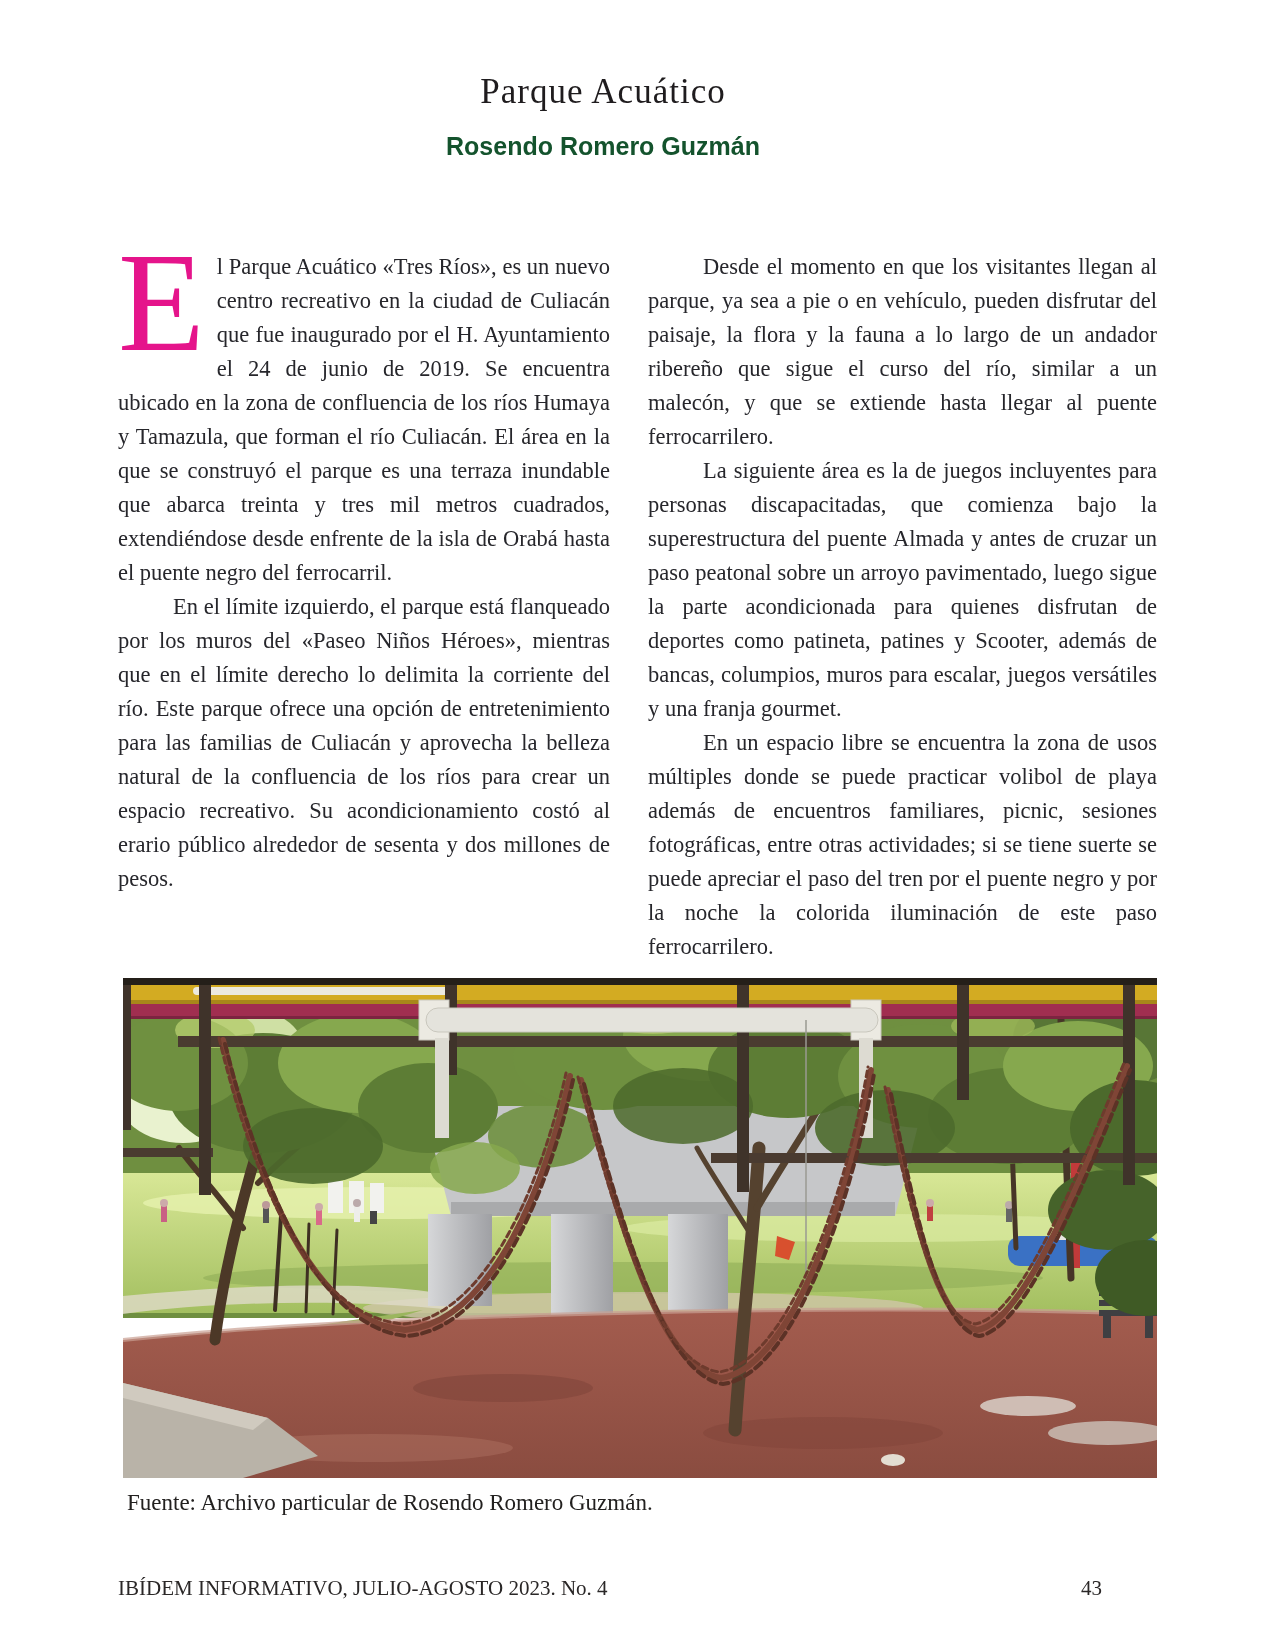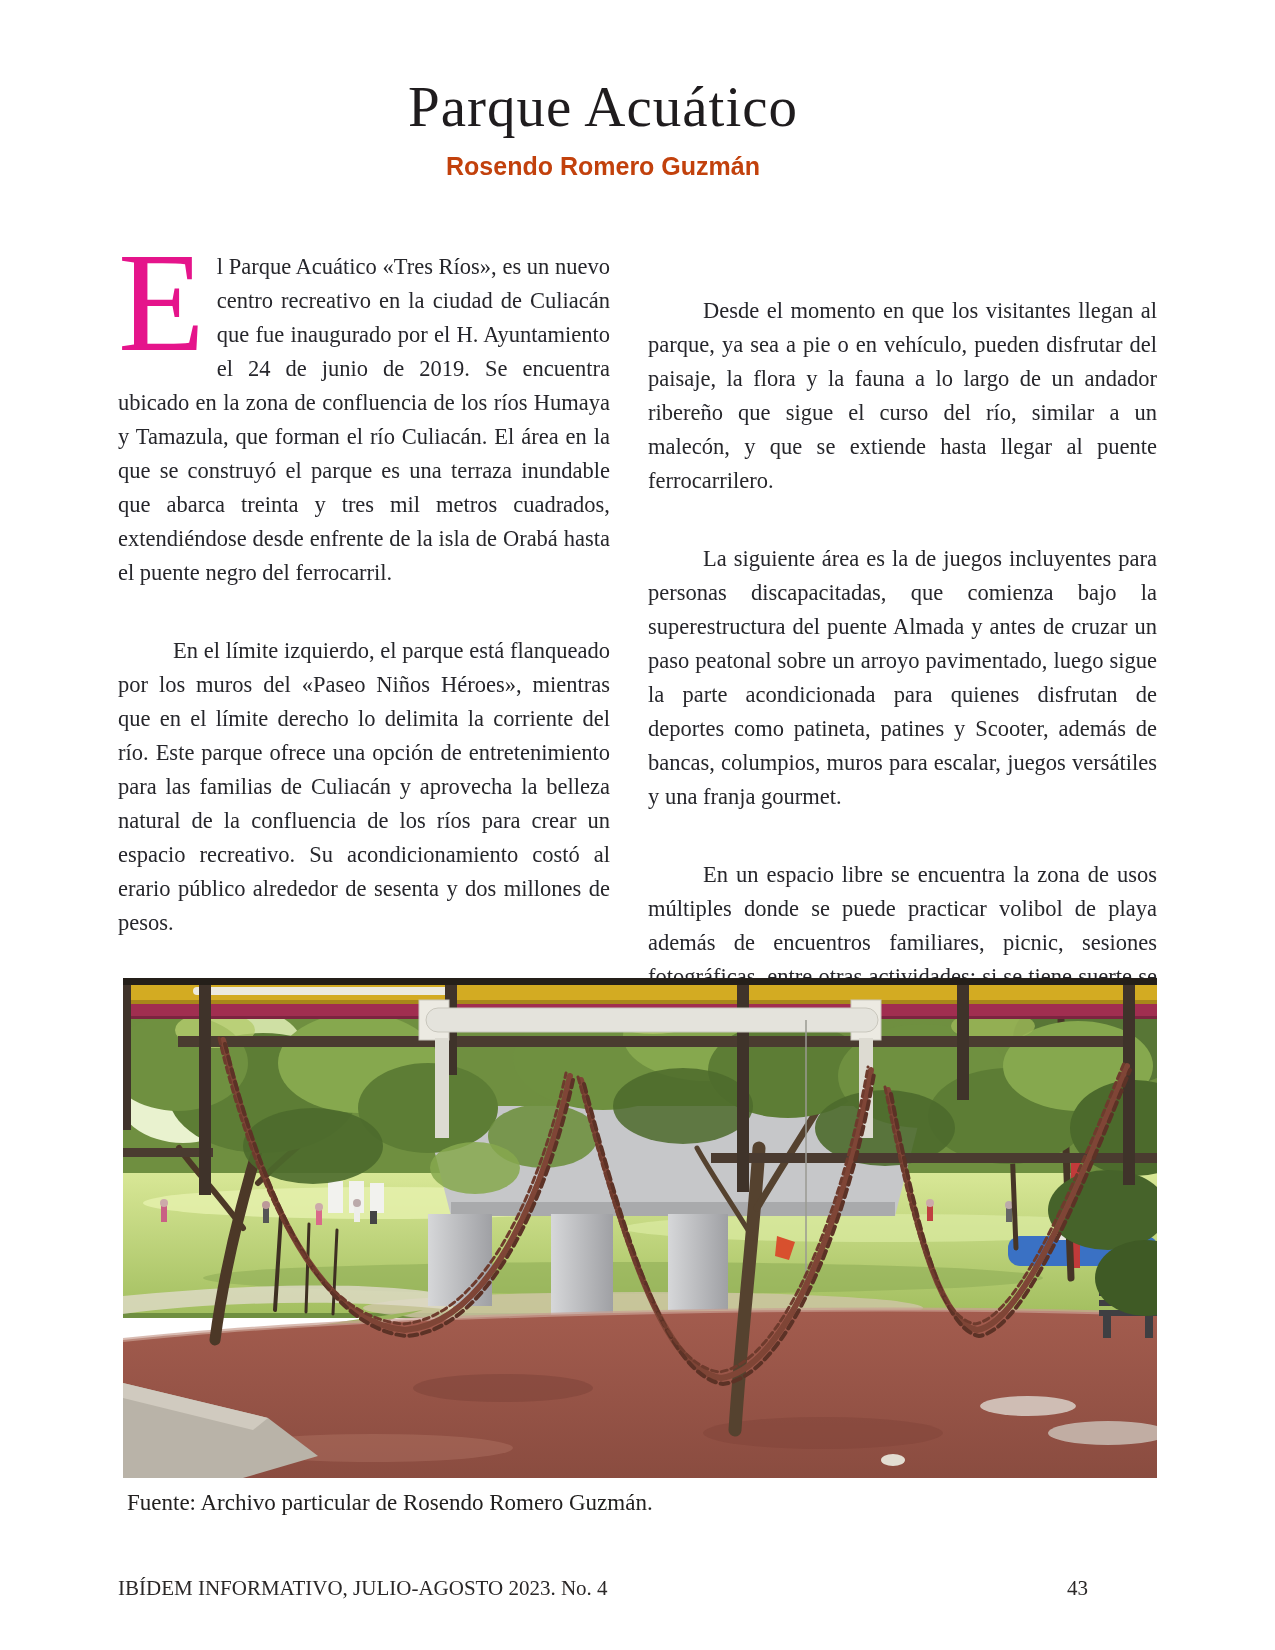--- a/index.html
+++ b/index.html
@@ -1,36 +1,36 @@
 <!DOCTYPE html>
 <html lang="es"><head>
 <meta charset="utf-8">
 <style>
   html,body{margin:0;padding:0;background:#ffffff;}
   .page{position:relative;width:1275px;height:1650px;background:#ffffff;overflow:hidden;
         font-family:"Liberation Serif", serif;color:#26262b;}
   
   .header{position:absolute;left:118px;top:62px;width:970px;text-align:center;}
-  .title{font-size:57px;line-height:60px;font-weight:400;color:#1f1c1e;letter-spacing:1px;margin:15px;}
-  .author{margin-top:3px;font-family:"Liberation Sans", sans-serif;font-size:25px;font-weight:600;color:#c2410c;}
+  .title{font-size:35px;line-height:60px;font-weight:400;color:#1f1c1e;letter-spacing:1px;margin:0;}
+  .author{margin-top:10px;font-family:"Liberation Sans", sans-serif;font-size:25px;font-weight:600;color:#14532d;}
   
   .col{position:absolute;top:250px;font-size:22.5px;line-height:34px;text-align:justify;
        hyphens:auto;-webkit-hyphens:auto;color:#26262b;}
   .col p{margin:0;}
-  .col p.indent{text-indent:55px;margin-top:44px;}
+  .col p.indent{text-indent:55px;}
   .col-left{left:118px;width:492px;}
   .col-right{left:648px;width:509px;}
   .dropcap{float:left;font-size:142px;line-height:101px;padding:2px 12px 0 0;font-weight:400;}
   
   .figure{position:absolute;left:123px;top:978px;width:1034px;height:500px;margin:0;}
   .figure svg{display:block;}
   .caption{position:absolute;left:127px;top:1486px;font-size:23px;line-height:33px;color:#22201f;}
   
   .footer{position:absolute;left:118px;top:1558px;width:1039px;font-size:21px;color:#2a2727;margin-top:18px;}
-  .footer .pageno{position:absolute;right:69px;top:0;}
+  .footer .pageno{position:absolute;right:55px;top:0;}
 </style>
 </head>
 <body>
 
 <div class="page">
 
   <div class="header">
     <h1 class="title">
       <span>Parque Acuático</span><br>
     </h1>

